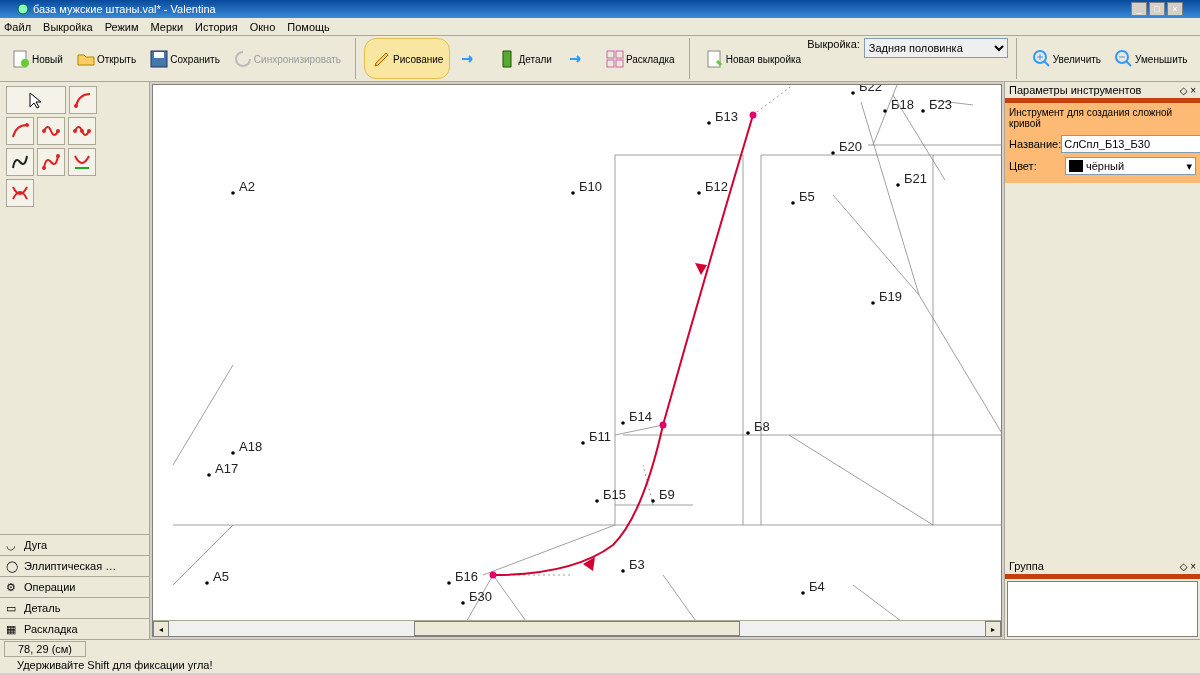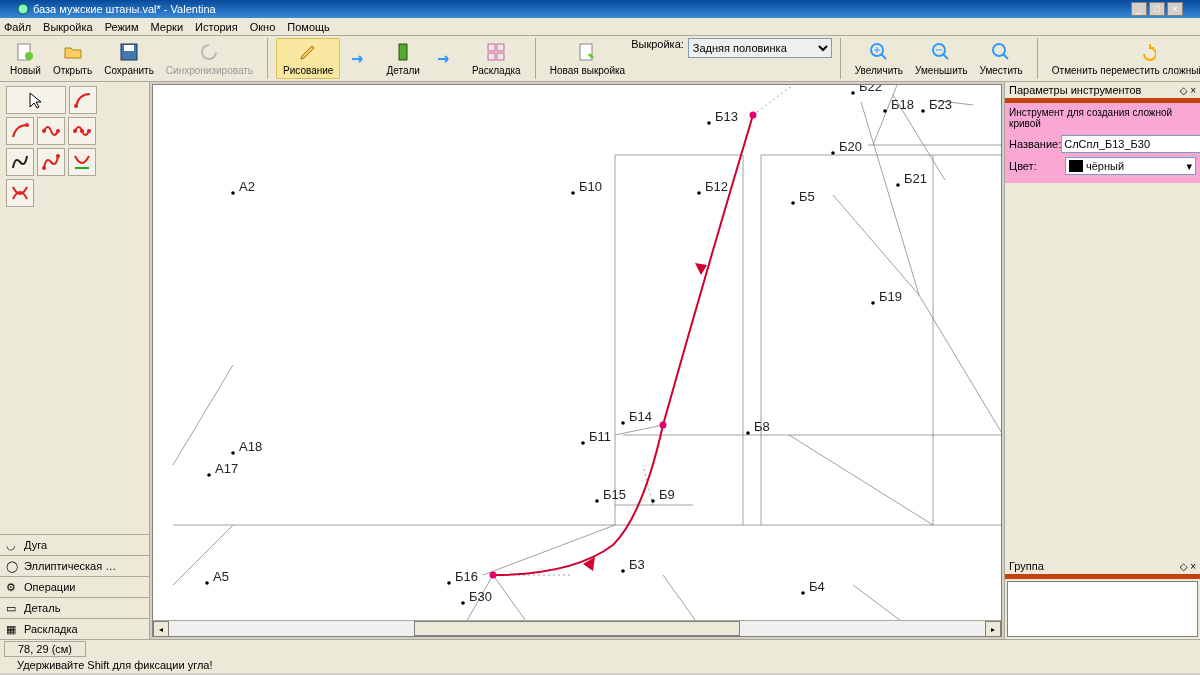--- a/index.html
+++ b/index.html
@@ -6,22 +6,22 @@
 body { background: #d4d0c8; width: 1200px; height: 675px; overflow: hidden; position: relative; }
 .titlebar { height: 18px; background: linear-gradient(to bottom, #074a9d, #3a8ad6); color: white; display: flex; align-items: center; padding: 0 17px; }
 .titlebar .icon { width: 12px; height: 12px; margin-right: 4px; }
 .titlebar .title { flex: 1; font-size: 11px; }
 .titlebar .win-btn { width: 16px; height: 14px; background: #d4d0c8; border: 1px solid #808080; margin-left: 2px; display: flex; align-items: center; justify-content: center; font-size: 9px; }
 .menubar { height: 18px; background: #ece9d8; display: flex; align-items: center; padding: 0 4px; border-bottom: 1px solid #aca899; }
 .menubar span { margin-right: 12px; cursor: pointer; }
 .toolbar-row { height: 46px; background: #ece9d8; display: flex; align-items: center; padding: 2px 4px; border-bottom: 1px solid #aca899; }
 .tb-group { display: flex; border-right: 1px solid #aca899; padding-right: 8px; margin-right: 8px; height: 100%; }
 .tb-group.noborder { border-right: none; }
-.tb-btn { display: flex; flex-direction: column; align-items: center; justify-content: center; padding: 2px 6px; cursor: pointer; min-width: 40px; }
-.tb-btn.active { background: #f9e6a1; border: 1px solid #e0c04c; border-radius: 2px; }
+.tb-btn { display: flex; flex-direction: row; align-items: center; justify-content: center; padding: 2px 6px; cursor: pointer; min-width: 40px; }
+.tb-btn.active { background: #f9e6a1; border: 1px solid #e0c04c; border-radius: 12px; }
 .tb-btn .ico { width: 22px; height: 22px; display: flex; align-items: center; justify-content: center; }
 .tb-btn .lbl { font-size: 10px; margin-top: 2px; white-space: nowrap; }
 .tb-btn.disabled .lbl { color: #999; }
 .pattern-label { margin-right: 4px; }
 select { font-size: 11px; height: 20px; border: 1px solid #7f9db9; }
 .main-area { display: flex; height: 557px; }
 .left-panel { width: 150px; background: #ece9d8; border-right: 1px solid #aca899; display: flex; flex-direction: column; }
 .geom-list { background: white; border: 1px solid #808080; margin: 2px; flex: 0 0 auto; }
 .geom-item { padding: 4px 6px; display: flex; align-items: center; cursor: pointer; }
 .geom-item .gi { width: 16px; height: 12px; margin-right: 6px; display: inline-block; }
@@ -30,21 +30,21 @@
 .tool-cell.wide { width: 60px; }
 .left-bottom { margin-top: auto; }
 .lb-item { padding: 4px 6px; border-top: 1px solid #aca899; background: #ece9d8; cursor: pointer; display: flex; align-items: center; }
 .lb-item .lbi { width: 14px; height: 12px; margin-right: 4px; }
 .canvas-wrap { flex: 1; background: white; position: relative; overflow: hidden; border: 1px solid #808080; margin: 2px; }
 .canvas { position: absolute; inset: 0; }
 .pt-label { position: absolute; font-size: 13px; font-weight: 500; color: #222; transform: translate(6px, -6px); pointer-events: none; }
 .right-panel { width: 196px; background: #ece9d8; border-left: 1px solid #aca899; display: flex; flex-direction: column; }
 .panel-hdr { background: #ece9d8; padding: 2px 4px; font-size: 10px; border-bottom: 5px solid #c2410c; display: flex; align-items: center; }
 .panel-hdr .close { margin-left: auto; font-size: 10px; }
-.panel-body { padding: 4px; background: #f9a8d4; }
+.panel-body { padding: 4px; background: #fdba74; }
 .panel-body .row { display: flex; align-items: center; margin-bottom: 4px; }
 .panel-body .row label { width: 56px; }
 .panel-body input[type=text] { flex: 1; height: 18px; border: 1px solid #7f9db9; padding: 0 2px; font-size: 11px; }
 .color-sel { flex: 1; display: flex; align-items: center; border: 1px solid #7f9db9; height: 18px; background: white; }
 .color-sw { width: 14px; height: 12px; background: black; margin: 0 3px; }
 .statusbar { height: 34px; background: #ece9d8; border-top: 1px solid #aca899; padding: 1px 4px; font-size: 10px; }
 .statusbar div { border: 1px solid #aca899; display: inline-block; padding: 1px 13px; margin-bottom: 1px; }
 .hscroll { position: absolute; bottom: 0; left: 0; right: 0; height: 16px; background: #ece9d8; border-top: 1px solid #aca899; display: flex; }
 .hscroll .arr { width: 16px; height: 16px; background: #ece9d8; border: 1px solid #808080; display: flex; align-items: center; justify-content: center; font-size: 8px; }
 .hscroll .track { flex: 1; background: #f0f0f0; position: relative; }

